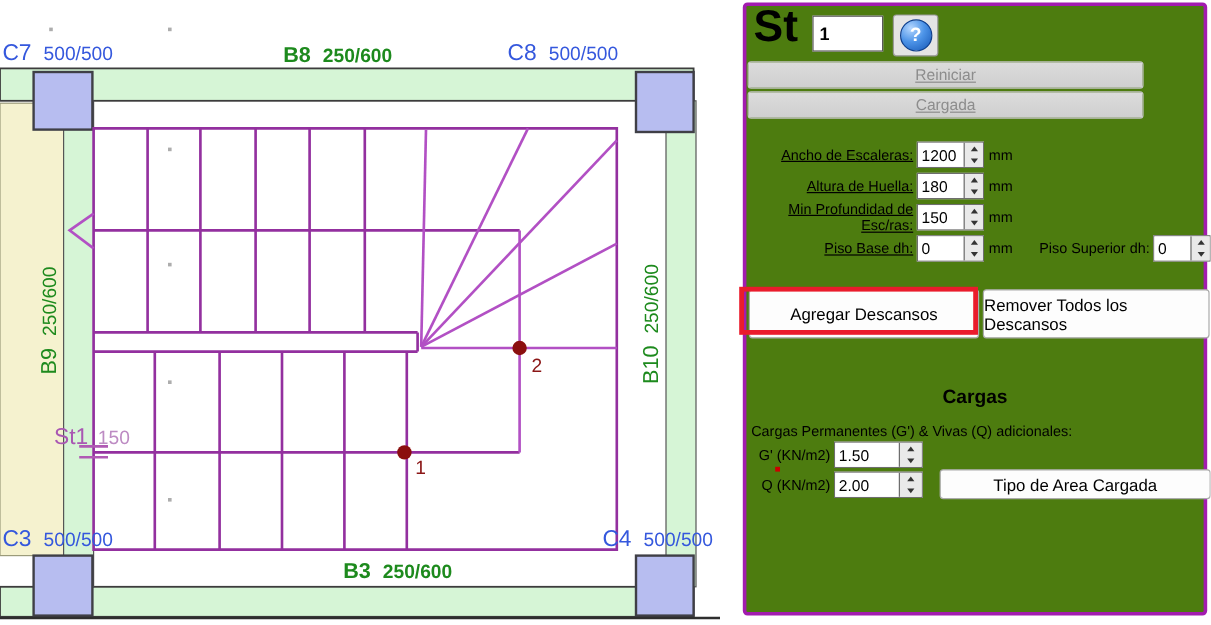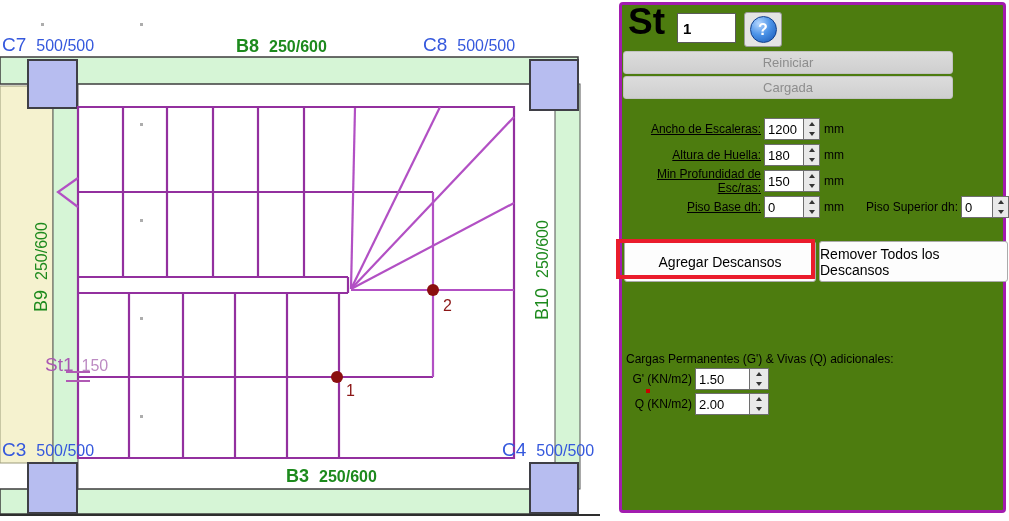--- a/index.html
+++ b/index.html
@@ -29,21 +29,21 @@
   .st-input{position:absolute;left:55px;top:8px;width:59px;height:30px;border:1px solid #5a5a5a;
             background:#fff;font-size:15px;font-weight:bold;padding:0 5px;}
   .help-btn{position:absolute;left:122px;top:7px;width:38px;height:35px;background:#e4e4e4;
             border:1px solid #9a9a9a;border-radius:3px;display:flex;align-items:center;justify-content:center;}
   .help-circle{width:27px;height:27px;border-radius:50%;
                background:radial-gradient(circle at 32% 26%,#b5d7ff 0%,#4d94e8 45%,#1455b4 100%);
                color:#fff;font-weight:bold;font-size:16px;display:flex;align-items:center;justify-content:center;
                border:1px solid #0f3f8d;}
   .gray-btn{position:absolute;left:1px;width:330px;height:23px;background:linear-gradient(#dcdcdc,#cfcfcf);
             border:1px solid #c2c2c2;border-radius:3px;color:#8d8d8d;font-size:13px;
-            display:flex;align-items:center;justify-content:center;}
+            display:flex;align-items:center;justify-content:center;text-decoration:underline;}
   .prow{position:absolute;left:0;width:100%;display:flex;align-items:center;height:24px;}
   .plabel{width:139px;text-align:right;font-size:12px;color:#000;flex:0 0 auto;text-decoration:underline;}
   .spin{display:flex;margin-left:3px;border:1px solid #6e6e6e;background:#fff;height:22px;flex:0 0 auto;}
   .spin input{border:0;outline:none;font-size:13px;padding:0 3px;width:38px;background:#fff;}
   .spin.wide input{width:53px;}
   .spin-btns{width:16px;border-left:1px solid #6e6e6e;background:#e9e9e9;display:flex;flex-direction:column;}
   .spin-btns span{flex:1;display:flex;align-items:center;justify-content:center;}
   .tri-up{width:0;height:0;border-left:3px solid transparent;border-right:3px solid transparent;border-bottom:4px solid #333;}
   .tri-dn{width:0;height:0;border-left:3px solid transparent;border-right:3px solid transparent;border-top:4px solid #333;}
   .unit{font-size:12px;margin-left:4px;flex:0 0 auto;}
@@ -235,20 +235,21 @@
               <i class="tri-dn"></i>
             </span>
           </div>
       </div>
 
     </div>
 
     <div class="white-btn" style="left:2px;top:236px;width:192px;height:41px;">Agregar Descansos</div>
     <div class="white-btn" style="left:197px;top:236px;width:189px;height:41px;">Remover Todos los Descansos</div>
 
+    <div class="loads-title">Cargas</div>
     <div class="loads-sub">Cargas Permanentes (G') &amp; Vivas (Q) adicionales:</div>
     <div class="crow" style="top:362px;">
       <div class="clabel">G' (KN/m2)</div>
       <div class="spin wide">
         <input value="1.50" style="">
         <div class="spin-btns" style="width:19px;">
             <span>
               <i class="tri-up"></i>
             </span>
             <span>
@@ -265,17 +266,18 @@
         <div class="spin-btns" style="width:19px;">
             <span>
               <i class="tri-up"></i>
             </span>
             <span>
               <i class="tri-dn"></i>
             </span>
           </div>
       </div>
     </div>
+    <div class="white-btn" style="left:161px;top:386px;width:226px;height:25px;">Tipo de Area Cargada</div>
   </div>
 
   <div class="annotation"></div>
 
 </div>
 
 </body></html>

